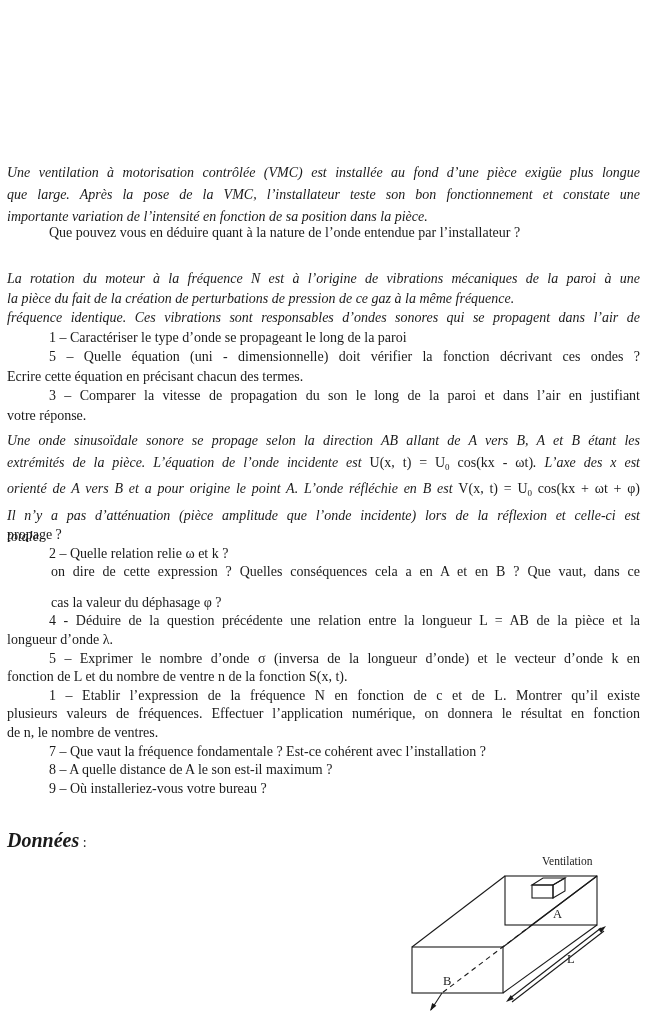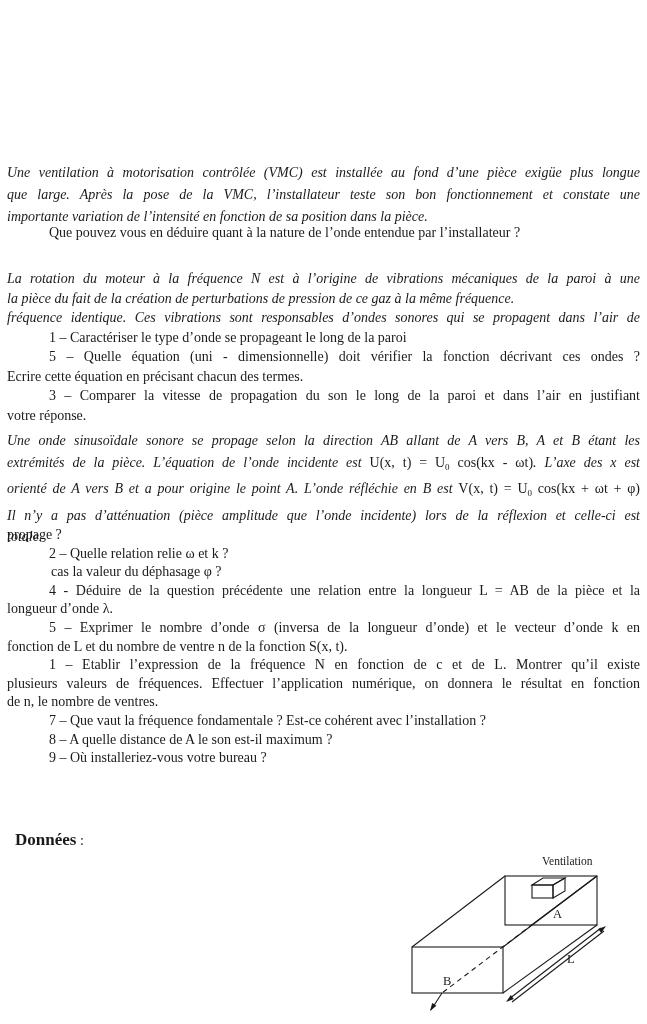--- a/index.html
+++ b/index.html
@@ -19,21 +19,21 @@
     font-size:14px;
   }
   .line{white-space:normal;}
   .line.j{
     text-align:justify;
     text-align-last:justify;
     text-justify:inter-word;
   }
   .i{font-style:italic;margin-top:8px;}
   .r{font-style:normal;}
-  .bi{font-weight:bold;font-size:17px;margin-left:8px;}
+  .bi{font-style:italic;font-weight:bold;font-size:20px;}
   .s{font-style:normal;font-size:9px;vertical-align:-3px;}
   svg text{font-family:"Liberation Serif", serif;fill:#1a1a1a;}
 </style>
 </head>
 <body>
 
 <div class="page">
 
   <div id="text-blocks">
       <div class="block" style="top: 162px; line-height: 21.8px;">
@@ -57,21 +57,22 @@
       <div class="block" style="top: 430px; line-height: 21.5px;">
         <div class="line j"><span class="i">Une onde sinusoïdale sonore se propage selon la direction AB allant de A vers B, A et B étant les</span></div>
         <div class="line j"><span class="i">extrémités de la pièce. L’équation de l’onde incidente est </span><span class="r">U(x, t) = U</span><span class="s">0</span><span class="r"> cos(kx - ωt)</span><span class="i">. L’axe des x est</span></div>
         <div class="line j"><span class="i">orienté de A vers B et a pour origine le point A. L’onde réfléchie en B est </span><span class="r">V(x, t) = U</span><span class="s">0</span><span class="r"> cos(kx + ωt + φ)</span></div>
         <div class="line j"><span class="i">Il n’y a pas d’atténuation (pièce amplitude que l’onde incidente) lors de la réflexion et celle-ci est</span></div>
         <div class="line"><span class="i">totale.</span></div>
       </div>
       <div class="block" style="top: 526px; line-height: 18.6px;">
         <div class="line"><span class="r">propage ?</span></div>
         <div class="line" style="text-indent: 42px;"><span class="r">2 – Quelle relation relie ω et k ?</span></div>
-        <div class="line" style="text-indent: 44px;"><span class="r">cas la valeur du déphasage φ ?</span></div>
+        <div class="line j" style="text-indent: 44px;"><span class="r">on dire de cette expression ? Quelles conséquences cela  a en A et en B ? Que vaut, dans ce</span></div>
+        <div class="line" style="text-indent: 44px; margin-top: 12px;"><span class="r">cas la valeur du déphasage φ ?</span></div>
         <div class="line j" style="text-indent: 42px;"><span class="r">4 -  Déduire de la question précédente une relation entre la longueur L = AB de la pièce et la</span></div>
         <div class="line"><span class="r">longueur d’onde λ.</span></div>
         <div class="line j" style="text-indent: 42px;"><span class="r">5 – Exprimer le nombre d’onde σ (inversa de la longueur d’onde) et le vecteur d’onde k en</span></div>
         <div class="line"><span class="r">fonction de L et du nombre de ventre n de la fonction S(x, t).</span></div>
         <div class="line j" style="text-indent: 42px;"><span class="r">1 – Etablir l’expression de la fréquence N en fonction de c et de L. Montrer qu’il existe</span></div>
         <div class="line j"><span class="r">plusieurs valeurs de fréquences. Effectuer l’application numérique, on donnera le résultat en fonction</span></div>
         <div class="line"><span class="r">de n, le nombre de ventres.</span></div>
         <div class="line" style="text-indent: 42px;"><span class="r">7 – Que vaut la fréquence fondamentale ? Est-ce cohérent avec l’installation ?</span></div>
         <div class="line" style="text-indent: 42px;"><span class="r">8 – A quelle distance de A le son est-il maximum ?</span></div>
         <div class="line" style="text-indent: 42px;"><span class="r">9 – Où installeriez-vous votre bureau ?</span></div>

